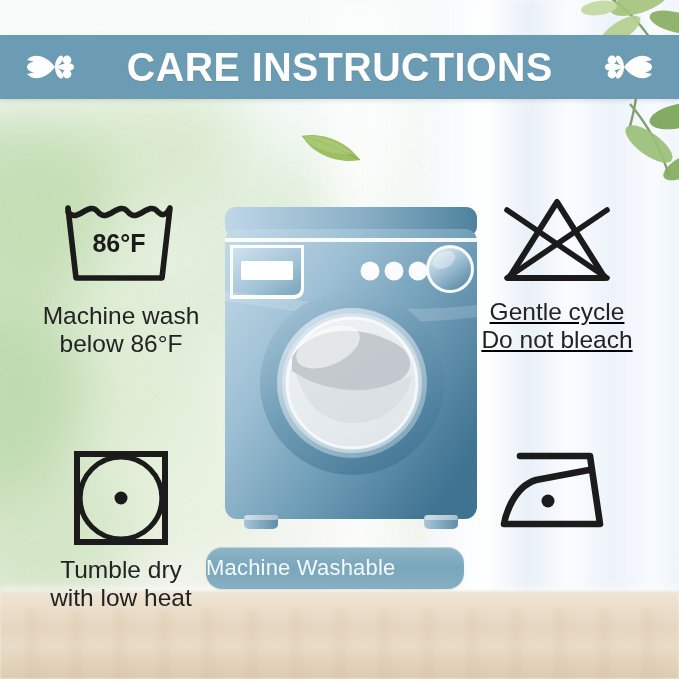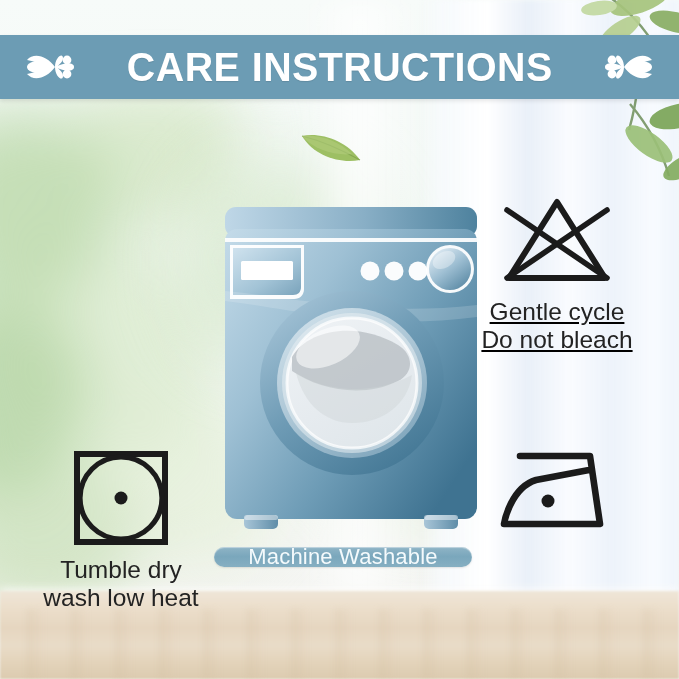--- a/index.html
+++ b/index.html
@@ -177,28 +177,28 @@
   
   .machine {
     position: absolute;
     left: 222px; top: 205px;
     width: 258px; height: 338px;
   }
 
   
   .pill {
     position: absolute;
-    left: 214px; top: 547px;
-    width: 258px; height: 20px;
+    left: 206px; top: 547px;
+    width: 258px; height: 42px;
     border-radius: 16px;
     background: linear-gradient(180deg, #8fb4c6 0%, #7aa7bc 48%, #86afc2 100%);
     box-shadow: inset 0 1px 1px rgba(255,255,255,0.45), 0 1px 2px rgba(0,0,0,0.10);
     display: flex;
     align-items: center;
-    justify-content: center;
+    justify-content: flex-start;
   }
   .pill-text {
     color: #f4fafc;
     font-size: 22px;
     line-height: 1;
     letter-spacing: 0.2px;
     white-space: nowrap;
   }
 </style>
 </head>
@@ -260,39 +260,48 @@
           <path d="M30 23 C 22 18, 12 18, 12 23 C 12 28, 22 28, 30 23 Z"></path>
           <path d="M31 23 C 39 12, 52 8, 59 16 C 50 18, 42 20, 34 23 C 42 26, 50 28, 59 30 C 52 38, 39 34, 31 23 Z"></path>
           <ellipse cx="46" cy="23" rx="13" ry="6.5"></ellipse>
           <circle cx="19" cy="16" r="4.4"></circle>
           <circle cx="19" cy="30" r="4.4"></circle>
         </g>
       </svg>
     </div>
   </div>
 
+  <div class="cell" id="cell-wash">
+    <svg class="sym" width="126" height="96" viewBox="0 0 126 96">
+      <path d="M10 10 L10 14 C 20 26, 30 2, 40 14 C 50 26, 60 2, 70 14 C 80 26, 90 2, 100 14 C 106 20, 110 14, 112 10
+               L112 10 L104 80 L18 80 Z" fill="none" stroke="#1b1b1b" stroke-width="5.6" stroke-linejoin="round" stroke-linecap="round"></path>
+      <text class="tub-temp" x="61" y="54" text-anchor="middle">86°F</text>
+    </svg>
+    <div class="cap">Machine wash
+below 86°F</div>
+  </div>
 
   <div class="cell" id="cell-bleach">
     <svg class="sym" width="128" height="96" viewBox="0 0 128 96">
       <path d="M64 8 L112 84 L16 84 Z" fill="none" stroke="#1b1b1b" stroke-width="6" stroke-linejoin="round"></path>
       <line x1="14" y1="16" x2="114" y2="84" stroke="#1b1b1b" stroke-width="5.6" stroke-linecap="round"></line>
       <line x1="114" y1="16" x2="14" y2="84" stroke="#1b1b1b" stroke-width="5.6" stroke-linecap="round"></line>
     </svg>
     <div class="cap">Gentle cycle
 Do not bleach</div>
   </div>
 
   <div class="cell" id="cell-dry">
     <svg class="sym" width="104" height="100" viewBox="0 0 104 100">
       <rect x="8" y="6" width="88" height="88" fill="none" stroke="#1b1b1b" stroke-width="6"></rect>
       <circle cx="52" cy="50" r="41" fill="none" stroke="#1b1b1b" stroke-width="5.2"></circle>
       <circle cx="52" cy="50" r="6.5" fill="#1b1b1b"></circle>
     </svg>
     <div class="cap">Tumble dry
-wash low heat</div>
+with low heat</div>
   </div>
 
   <div class="cell" id="cell-iron">
     <svg class="sym" width="122" height="90" viewBox="0 0 122 90">
       <path d="M24 8 L94 8 L104 76 L8 76 C 8 76, 14 40, 40 32 L93 22" fill="none" stroke="#1b1b1b" stroke-width="6.6" stroke-linejoin="round" stroke-linecap="round"></path>
       <circle cx="52" cy="53" r="6.5" fill="#1b1b1b"></circle>
     </svg>
   </div>
 
   <svg class="machine" viewBox="0 0 258 338">

